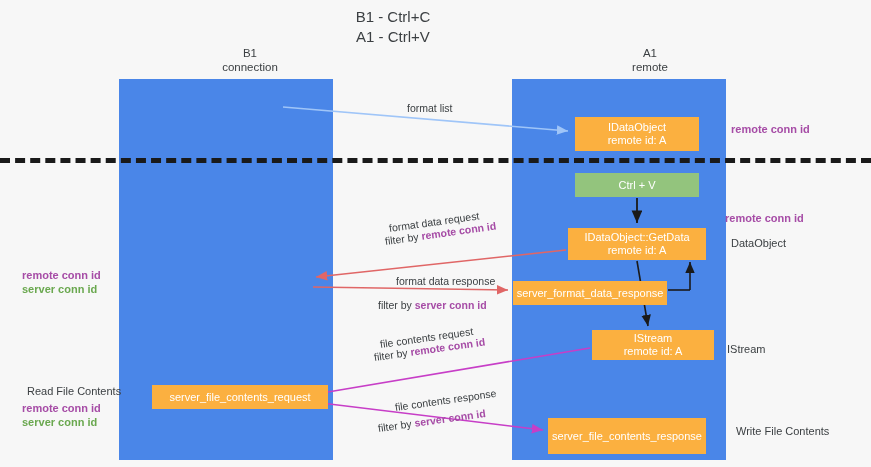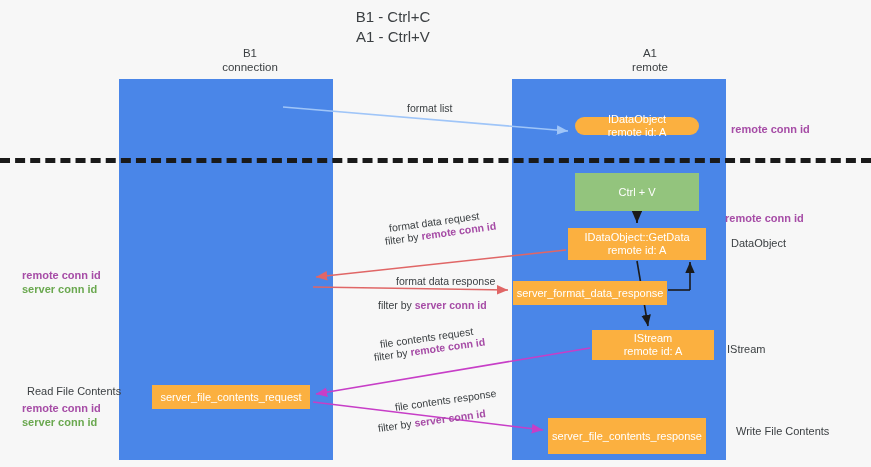--- a/index.html
+++ b/index.html
@@ -66,27 +66,27 @@
     color: #ffffff;
     font-size: 11px;
     line-height: 13px;
     white-space: pre-line;
     padding: 2px 4px;
   }
   .green  { background: #93c47d; }
   .orange { background: #fbb040; }
 
   #n-ctrlc  { left: 158px; top: 95px;  width: 124px; height: 26px; }
-  #n-ido    { left: 575px; top: 117px; width: 124px; height: 18px; border-radius: 11px; }
-  #n-ctrlv  { left: 575px; top: 173px; width: 124px; height: 38px; }
+  #n-ido    { left: 575px; top: 117px; width: 124px; height: 34px; }
+  #n-ctrlv  { left: 575px; top: 173px; width: 124px; height: 24px; }
   #n-getdata{ left: 568px; top: 228px; width: 138px; height: 32px; }
   #n-sfdreq { left: 152px; top: 269px; width: 158px; height: 24px; }
   #n-sfdres { left: 513px; top: 281px; width: 154px; height: 24px; }
   #n-istream{ left: 592px; top: 330px; width: 122px; height: 30px; }
-  #n-sfcreq { left: 152px; top: 385px; width: 158px; height: 24px; }
+  #n-sfcreq { left: 152px; top: 385px; width: 176px; height: 24px; }
   #n-sfcres { left: 548px; top: 418px; width: 158px; height: 36px; }
 
   
   .side-label { font-size: 11px; color: #3c4043; line-height: 14px; }
   .accent-purple { color: #a64ca6; font-weight: bold; }
   .accent-green  { color: #6aa84f; font-weight: bold; }
 
   #lbl-rc1 { left: 731px; top: 122px; }
   #lbl-rc2 { left: 725px; top: 211px; }
   #lbl-dataobject { left: 731px; top: 236px; }

